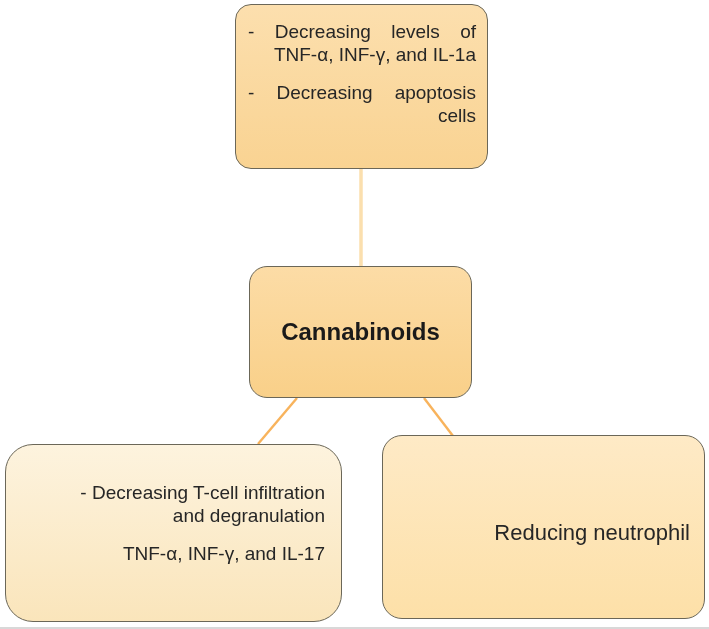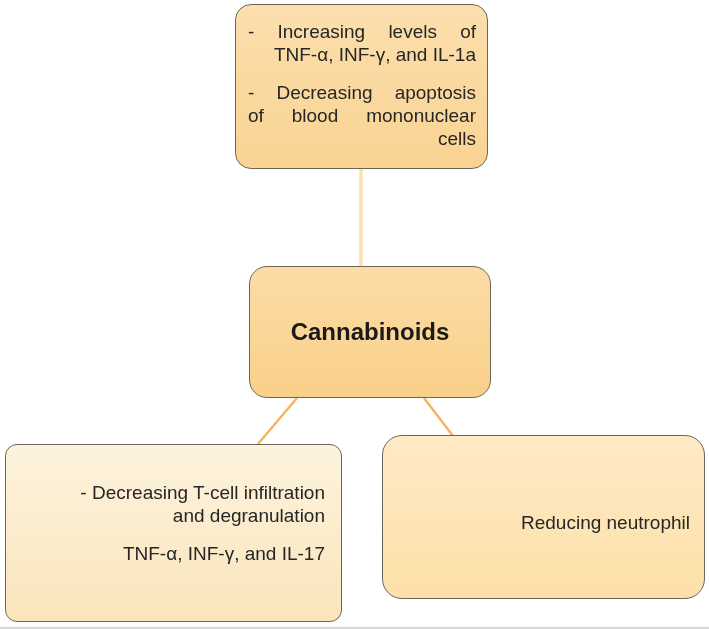--- a/index.html
+++ b/index.html
@@ -28,46 +28,46 @@
   .top-box {
     left: 235px; top: 4px;
     width: 253px; height: 165px;
     border-radius: 16px;
     background: linear-gradient(var(--top-fill-a, #fcdfae), var(--top-fill-b, #f9d392));
     padding: 15px 11px 0 12px;
     font-size: 19px; line-height: 23px;
   }
   .center-box {
     left: 249px; top: 266px;
-    width: 242px; height: 132px;
+    width: 223px; height: 132px;
     border-radius: 18px;
     background: linear-gradient(var(--center-fill-a, #fcdca6), var(--center-fill-b, #f9d089));
     display: flex; align-items: center; justify-content: center;
   }
   .center-label {
     font-size: 24px;
     font-weight: bold;
     color: var(--title-color, #1a1a1a);
   }
   .bl-box {
     left: 5px; top: 444px;
     width: 337px; height: 178px;
-    border-radius: 12px;
+    border-radius: 28px;
     background: linear-gradient(var(--bl-fill-a, #fdf3de), var(--bl-fill-b, #fae5bb));
     padding: 36px 16px 0 24px;
     font-size: 19px; line-height: 23px;
   }
   .br-box {
     left: 382px; top: 435px;
-    width: 323px; height: 164px;
+    width: 323px; height: 184px;
     border-radius: 20px;
     background: linear-gradient(var(--br-fill-a, #feeac6), var(--br-fill-b, #fde0a8));
     display: flex; flex-direction: column; justify-content: center;
     padding: 10px 14px 0 30px;
-    font-size: 19px; line-height: 23px;
+    font-size: 22px; line-height: 23px;
   }
   .para { }
   .p2 { margin-top: 15px; }
   .line { text-align: right; }
   .just { text-align: justify; text-align-last: justify; }
   .bottom-rule {
     position: absolute;
     left: 0; right: 0; bottom: 0;
     height: 2px;
     background: var(--bottom-rule, #d8d8d8);
@@ -79,26 +79,25 @@
 <div class="canvas">
 
   <svg class="connectors" width="709" height="629" viewBox="0 0 709 629" aria-hidden="true">
     <line class="conn-light" x1="361" y1="168" x2="361" y2="267"></line>
     <line class="conn-orange" x1="297" y1="398" x2="258" y2="444"></line>
     <line class="conn-orange" x1="424" y1="398" x2="453" y2="436"></line>
   </svg>
 
   <div class="box top-box">
     <div class="para">
-      <div class="line just">- Increasing levels of</div>
+      <div class="line just">- Decreasing levels of</div>
       <div class="line">TNF-α, INF-γ, and IL-1a</div>
     </div>
     <div class="para p2">
       <div class="line just">- Decreasing apoptosis</div>
-      <div class="line just">of blood mononuclear</div>
       <div class="line">cells</div>
     </div>
   </div>
 
   <div class="box center-box">
     <div class="center-label">Cannabinoids</div>
   </div>
 
   <div class="box bl-box">
     <div class="para">

